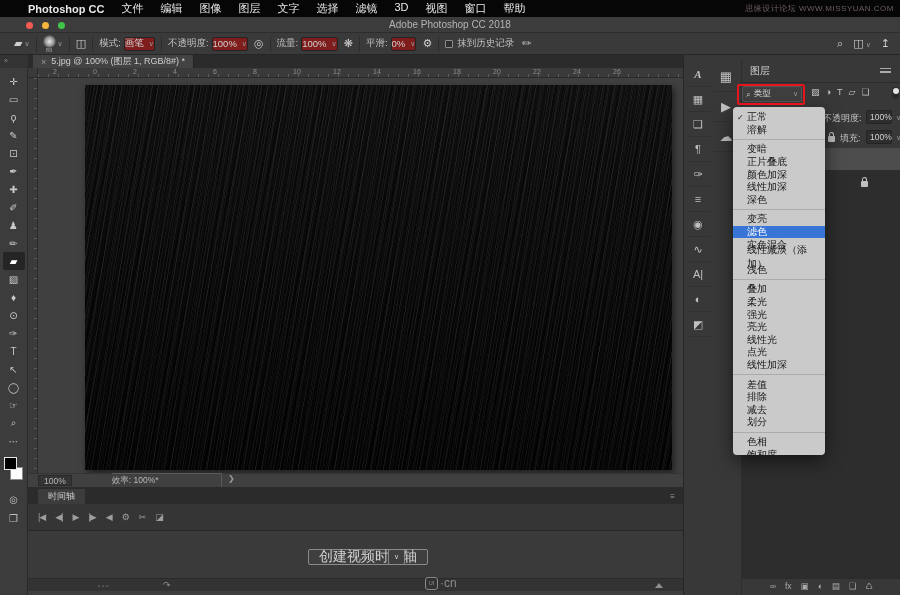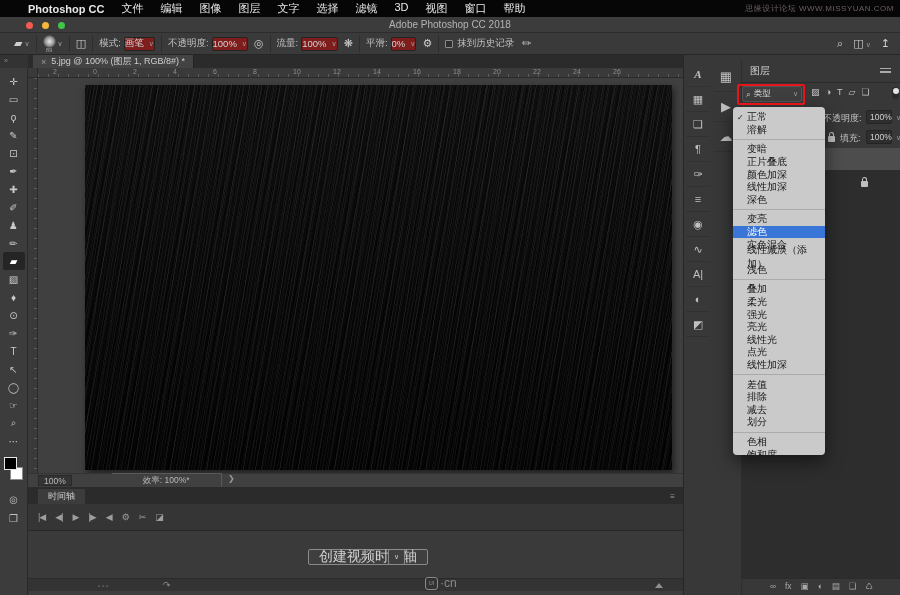--- a/index.html
+++ b/index.html
@@ -79,21 +79,21 @@
       linear-gradient(180deg, rgba(25,25,25,.35), rgba(0,0,0,.45)),
       repeating-linear-gradient(100deg, rgba(105,105,105,.22) 0 1px, transparent 1px 6px),
       repeating-linear-gradient(99deg, rgba(70,70,70,.30) 0 1px, transparent 1px 3px, rgba(40,40,40,.35) 3px 4px, transparent 4px 9px),
       repeating-linear-gradient(101deg, rgba(0,0,0,.65) 0 2px, rgba(34,34,34,.45) 2px 3px, rgba(10,10,10,.5) 3px 7px);
     box-shadow:2px 3px 7px rgba(0,0,0,.55); }
 
   
   .statusbar { left:28px; top:473px; width:655px; height:14px; background:#404040; border-top:1px solid #333;
     display:flex; align-items:center; font-size:8.5px; color:#b9b9b9; }
   .zoom-box { margin-left:10px; background:#343434; border:1px solid #2a2a2a; height:11px; padding:0 5px; display:flex; align-items:center; }
-  .info-box { margin-left:40px; width:110px; height:15px; border:1px solid #595959; border-left:none; display:flex; align-items:center; justify-content:center; position:relative; }
+  .info-box { margin-left:40px; width:110px; height:15px; border:1px solid #595959; border-left:none; display:flex; align-items:center; justify-content:flex-start; position:relative; }
   .info-chev { position:absolute; right:-14px; top:0; color:#9a9a9a; font-size:8px; }
 
   
   .tl-tabrow { left:28px; top:487px; width:655px; height:33px; background:#2b2b2b; border-bottom:1px solid #222; }
   .tl-tab { position:absolute; left:10px; top:2px; height:15px; background:#3c3c3c; padding:0 10px; display:flex; align-items:center; font-size:9px; color:#cccccc; }
   .tl-menu { position:absolute; right:8px; top:5px; color:#9a9a9a; font-size:8px; }
   .tl-controls { left:28px; top:504px; width:655px; height:27px; background:#353535; border-bottom:1px solid #272727;
     display:flex; align-items:center; font-size:9px; color:#9d9d9d; }
   .tlc { margin-left:10px; letter-spacing:-1px; }
   .tl-body { left:28px; top:531px; width:655px; height:47px; background:#3a3a3a; }

